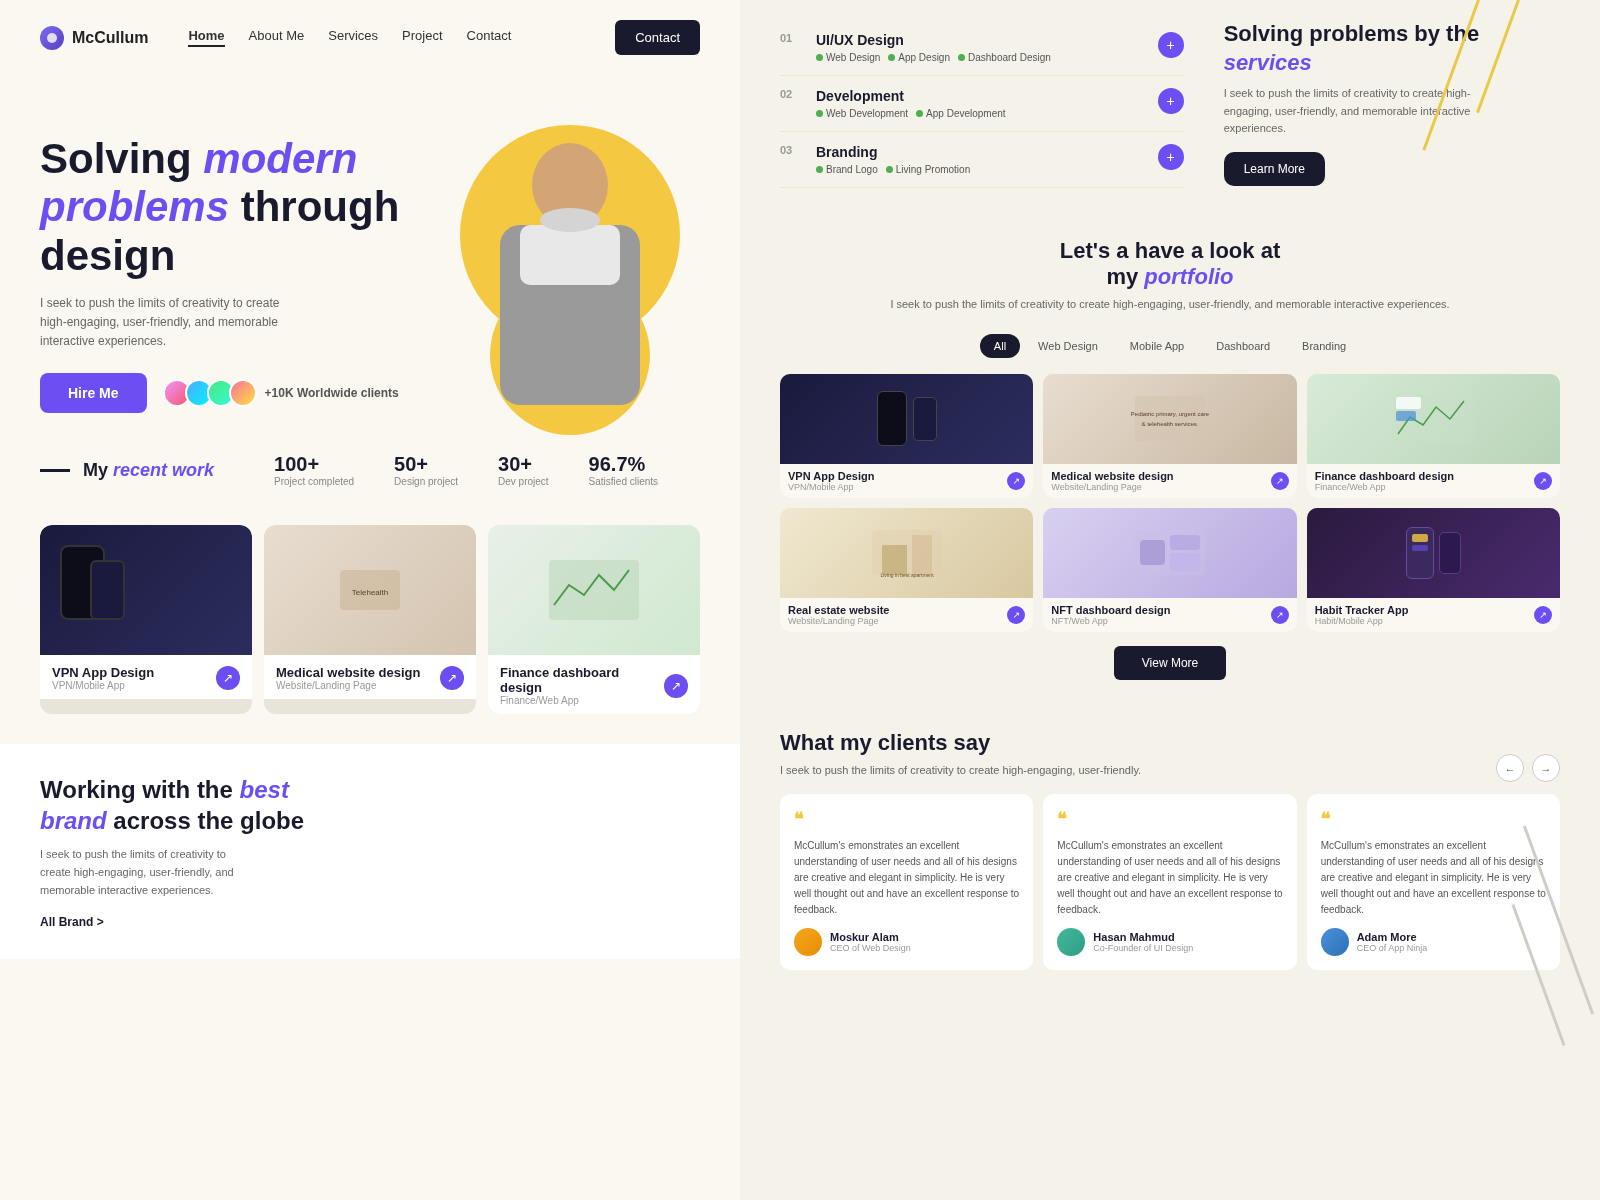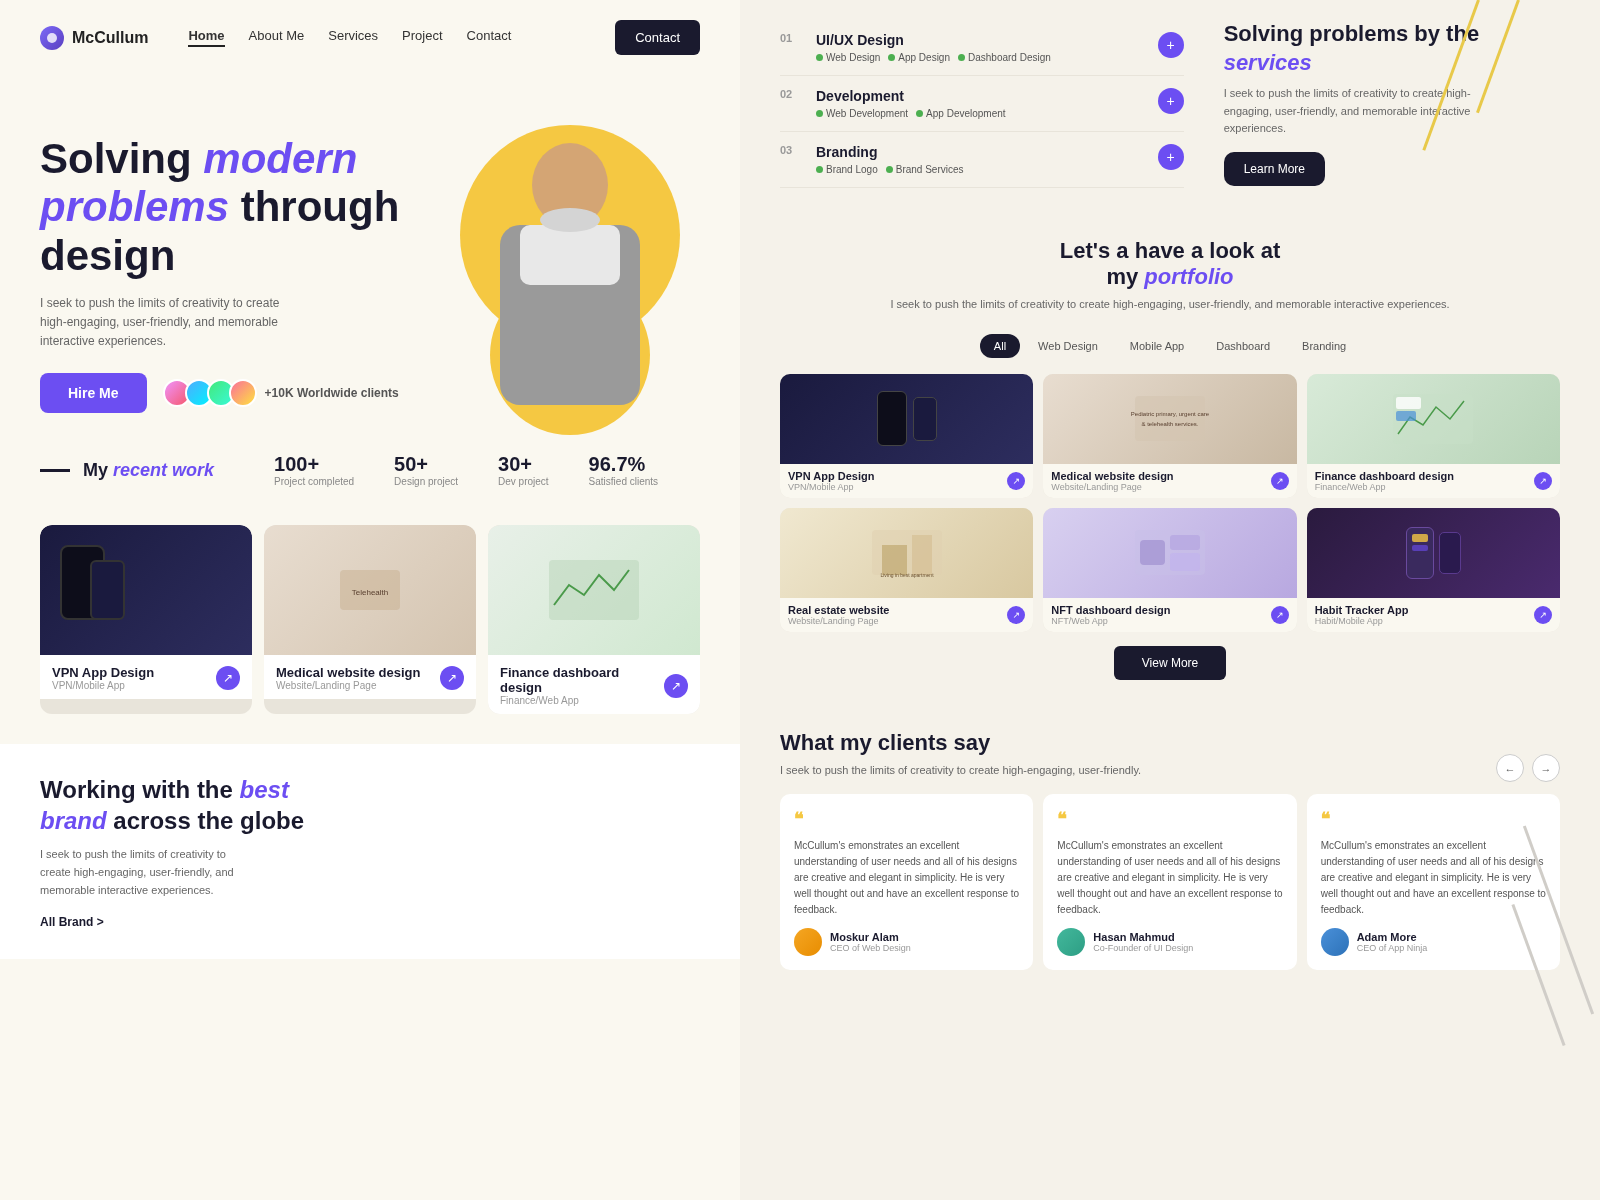--- a/index.html
+++ b/index.html
@@ -366,21 +366,21 @@
             <span class="service-num">03</span>
             <div class="service-content">
               <div class="service-name">Branding</div>
               <div class="service-tags">
                 <span class="service-tag">
                     <span class="tag-dot dot-green"></span>
                     <span>Brand Logo</span>
                   </span>
                 <span class="service-tag">
                     <span class="tag-dot dot-green"></span>
-                    <span>Brand Services</span>
+                    <span>Living Promotion</span>
                   </span>
               </div>
             </div>
             <div class="service-expand">+</div>
           </div>
         </div>
         <div style="flex:1;">
           <div class="solving-section" style="padding:0;">
             <h2 class="solving-title">
               Solving problems by the <span class="accent">services</span>

